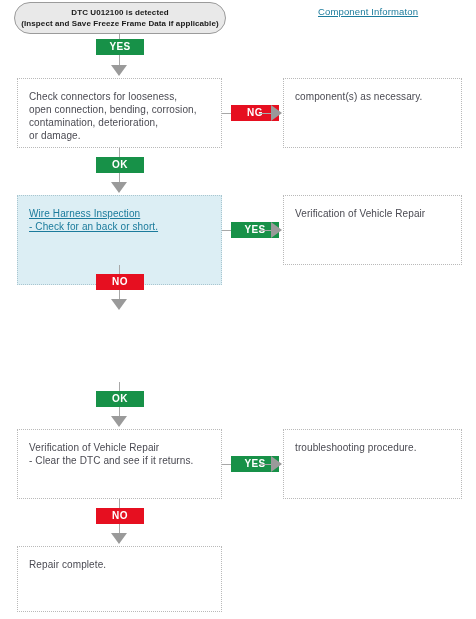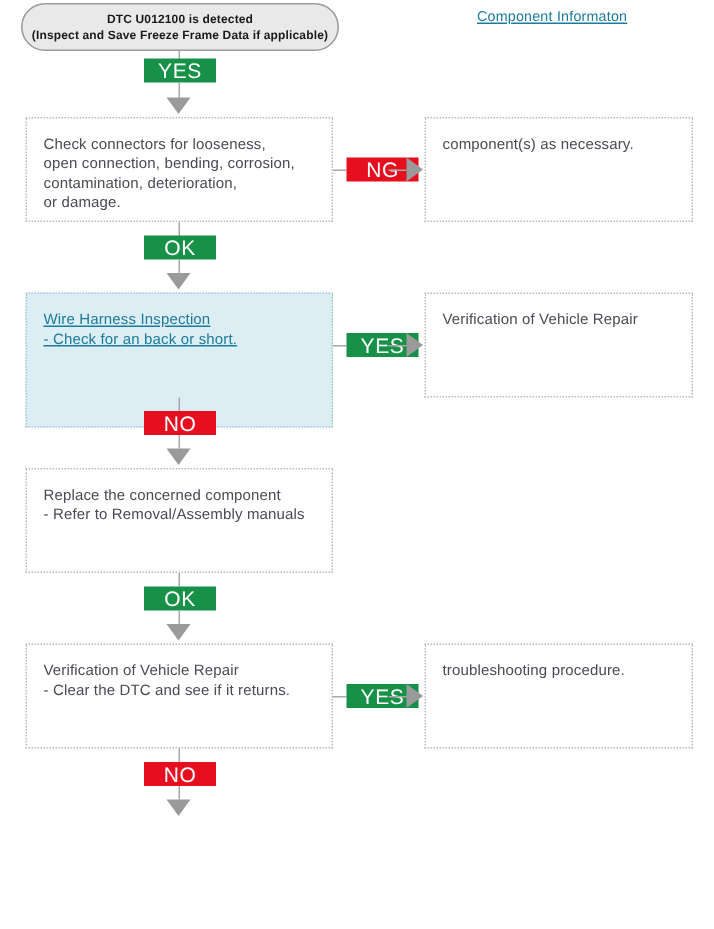--- a/index.html
+++ b/index.html
@@ -117,22 +117,22 @@
   .badge {
     position: absolute;
     box-sizing: border-box;
     height: 16px;
     min-width: 28px;
     padding: 0 24px;
     display: flex;
     align-items: center;
     justify-content: center;
     color: #ffffff;
-    font-size: 14px;
-    font-weight: normal;
+    font-size: 10px;
+    font-weight: bold;
     letter-spacing: 0.4px;
     line-height: 1;
   }
   .badge.green { background: #179148; }
   .badge.red   { background: #e60f20; }
 </style>
 </head>
 <body>
 
 <div id="canvas">
@@ -182,24 +182,20 @@
 
   <div class="box" style="left:283px; top:195px; width:179px; height:70px;">
     <span class="box-line">Verification of Vehicle Repair</span>
   </div>
 
   <div class="vline" style="left:119px; top:265px; height:9px;"></div>
   <div class="badge red" style="left:96px; top:274px; width:28px;">NO</div>
   <div class="vline" style="left:119px; top:290px; height:9px;"></div>
   <div class="arrow-down" style="left:111px; top:299px;"></div>
 
-  <div class="box" style="left:17px; top:312px; width:205px; height:70px;">
-    <span class="box-line">Replace the concerned component</span>
-    <span class="box-line">- Refer to Removal/Assembly manuals</span>
-  </div>
 
   <div class="vline" style="left:119px; top:382px; height:9px;"></div>
   <div class="badge green" style="left:96px; top:391px; width:28px;">OK</div>
   <div class="vline" style="left:119px; top:407px; height:9px;"></div>
   <div class="arrow-down" style="left:111px; top:416px;"></div>
 
   <div class="box" style="left:17px; top:429px; width:205px; height:70px;">
     <span class="box-line">Verification of Vehicle Repair</span>
     <span class="box-line">- Clear the DTC and see if it returns.</span>
   </div>
@@ -211,14 +207,17 @@
 
   <div class="box" style="left:283px; top:429px; width:179px; height:70px;">
     <span class="box-line">troubleshooting procedure.</span>
   </div>
 
   <div class="vline" style="left:119px; top:499px; height:9px;"></div>
   <div class="badge red" style="left:96px; top:508px; width:28px;">NO</div>
   <div class="vline" style="left:119px; top:524px; height:9px;"></div>
   <div class="arrow-down" style="left:111px; top:533px;"></div>
 
+  <div class="box" style="left:17px; top:546px; width:205px; height:66px;">
+    <span class="box-line">Repair complete.</span>
+  </div>
 
 </div>
 
 </body></html>

